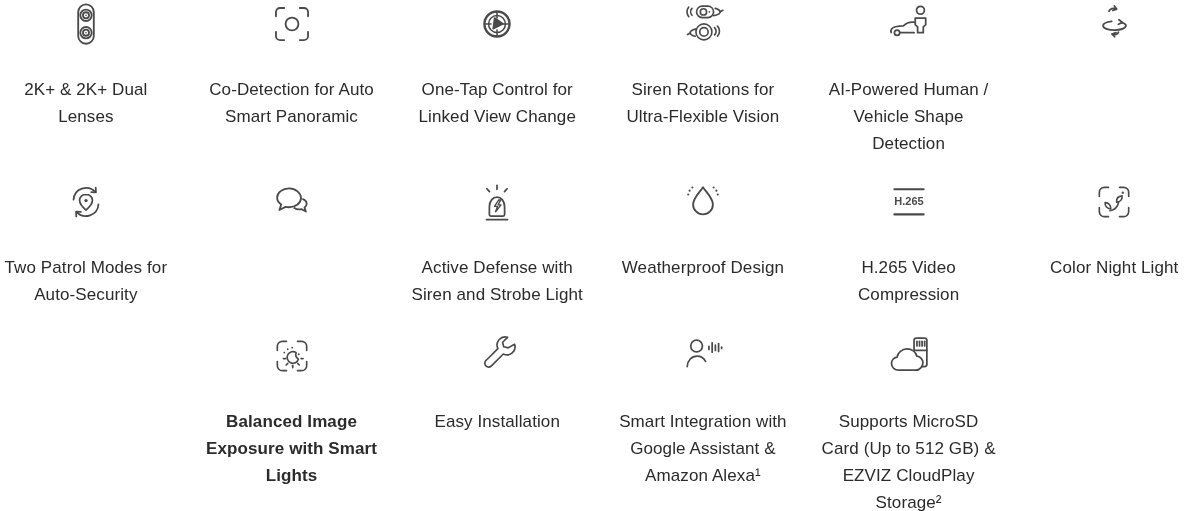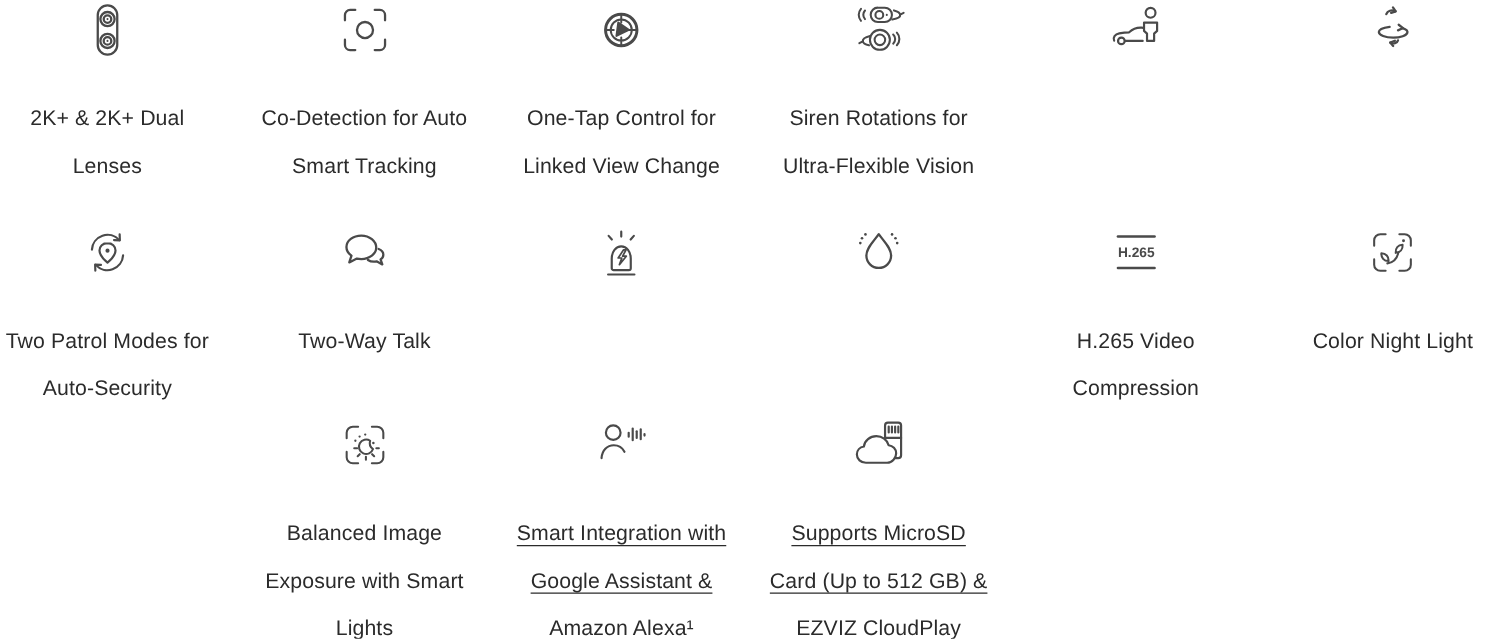--- a/index.html
+++ b/index.html
@@ -10,33 +10,32 @@
     grid-template-rows:178px 154px 179px;
     width:1234px;
     margin-left:-17px;
   }
   .cell{display:flex;flex-direction:column;align-items:center;}
   .icon-wrap{height:44px;width:48px;margin-top:2px;display:flex;align-items:flex-end;justify-content:center;}
   .icon-wrap svg{display:block;}
   .label{
     margin-top:30px;
     font-size:17px;
-    line-height:38px;
+    line-height:27px;
     color:#2b2b2b;
     text-align:center;
     white-space:pre-line;
     letter-spacing:0.1px;
   }
   .label.link{
-    text-decoration:underline;
     text-decoration-thickness:1px;
     text-underline-offset:4px;
     cursor:pointer;
   }
-  .r3start{grid-column:2;}
+  .r3start{grid-column:2;font-weight:bold;}
   .h265-text{font-family:"Liberation Sans",sans-serif;font-weight:bold;font-size:12px;fill:#4a4a4a;stroke:none;}
 </style>
 </head>
 <body>
 
 <div class="grid">
 
   <div class="cell">
     <div class="icon-wrap">
       <svg viewBox="0 0 48 48" width="44" height="44" fill="none" stroke="#4a4a4a" stroke-width="2" stroke-linecap="round" stroke-linejoin="round">
@@ -57,21 +56,21 @@
     <div class="icon-wrap">
       <svg viewBox="0 0 48 48" width="44" height="44" fill="none" stroke="#4a4a4a" stroke-width="2" stroke-linecap="round" stroke-linejoin="round">
         <path d="M6.5,15.5 V11 a4.5,4.5 0 0 1 4.5,-4.5 h4.5"></path>
         <path d="M32.5,6.5 H37 a4.5,4.5 0 0 1 4.5,4.5 v4.5"></path>
         <path d="M41.5,32.5 V37 a4.5,4.5 0 0 1 -4.5,4.5 h-4.5"></path>
         <path d="M15.5,41.5 H11 a4.5,4.5 0 0 1 -4.5,-4.5 v-4.5"></path>
         <circle cx="24" cy="24" r="7"></circle>
       </svg>
     </div>
     <div class="label">Co-Detection for Auto
-Smart Tracking</div>
+Smart Panoramic</div>
   </div>
 
   <div class="cell">
     <div class="icon-wrap">
       <svg viewBox="0 0 48 48" width="44" height="44" fill="none" stroke="#4a4a4a" stroke-width="1.7" stroke-linecap="round" stroke-linejoin="round">
         <circle cx="24" cy="24" r="13.7" stroke-width="2.6"></circle>
         <circle cx="24" cy="24" r="9.2"></circle>
         <path d="M24,11.5 V17.5"></path>
           <path d="M24,30.5 V36.5"></path>
           <path d="M11.5,24 H17.5"></path>
@@ -108,20 +107,23 @@
   <div class="cell">
     <div class="icon-wrap">
       <svg viewBox="0 0 48 48" width="44" height="44" fill="none" stroke="#4a4a4a" stroke-width="1.9" stroke-linecap="round" stroke-linejoin="round">
         <path d="M4.7,33.3 c-1.3,-2.8 0.7,-5.6 4.5,-6.3 3.2,-0.6 5.8,-0.9 8.6,-1 3,-2.8 6.8,-4.2 10.8,-4 l1.4,0.1"></path>
         <circle cx="11" cy="33.5" r="2.9"></circle>
         <path d="M14.6,33.5 H29.6"></path>
         <circle cx="36.5" cy="9" r="4.3"></circle>
         <path d="M30.8,17.5 H42.2 V24.8 L39.6,27.2 V33.5 H33.4 V27.2 L30.8,24.8 Z"></path>
       </svg>
     </div>
+    <div class="label">AI-Powered Human /
+Vehicle Shape
+Detection</div>
   </div>
 
   <div class="cell">
     <div class="icon-wrap">
       <svg viewBox="0 0 48 48" width="44" height="44" fill="none" stroke="#4a4a4a" stroke-width="2" stroke-linecap="round" stroke-linejoin="round">
         <path d="M21.5,21.2 c-5.5,0.7 -9.4,2.5 -9.4,4.6 0,2.7 5.6,4.9 12.5,4.9 6.4,0 11.7,-1.9 12.4,-4.4 0.4,-1.5 -1.3,-2.9 -4.3,-3.9"></path>
         <path d="M29.4,19.4 l3.8,2.9 -4.4,2"></path>
         <path d="M18.6,10.1 c1,-2.9 4.6,-4 8,-2.5"></path>
         <path d="M24.4,4.3 l2.4,3.4 -4,1.4"></path>
         <path d="M28.8,33 c-0.7,2.4 -3.9,3.3 -6.7,2"></path>
@@ -145,48 +147,50 @@
 Auto-Security</div>
   </div>
 
   <div class="cell">
     <div class="icon-wrap">
       <svg viewBox="0 0 48 48" width="44" height="44" fill="none" stroke="#4a4a4a" stroke-width="2" stroke-linecap="round" stroke-linejoin="round">
         <path d="M20.8,9.2 c-7.2,0 -13,4.5 -13,10 0,3 1.7,5.7 4.4,7.5 l-1.9,6 6.6,-3.4 c1.2,0.3 2.5,0.4 3.9,0.4 7.2,0 13,-4.5 13,-10 0,-5.5 -5.8,-10.5 -13,-10.5 z"></path>
         <path d="M35.9,20.9 c2.4,0.9 4.1,2.8 4.1,5 0,1.6 -0.9,3.1 -2.4,4.1 l1.5,4.4 -5,-2.7 c-0.8,0.2 -1.6,0.3 -2.4,0.3 -2,0 -3.8,-0.6 -5.1,-1.5"></path>
       </svg>
     </div>
-    <div class="label">Two-Way Talk</div>
   </div>
 
   <div class="cell">
     <div class="icon-wrap">
       <svg viewBox="0 0 48 48" width="44" height="44" fill="none" stroke="#4a4a4a" stroke-width="1.9" stroke-linecap="round" stroke-linejoin="round">
         <path d="M13,9.5 l2.8,3.2"></path>
         <path d="M24,5.8 v4.3"></path>
         <path d="M35,9.5 l-2.8,3.2"></path>
         <path d="M17.4,39.4 h13.2 a1.7,1.7 0 0 0 1.7,-1.7 v-8.4 c0,-6.2 -3.6,-10.6 -8.3,-10.6 c-4.7,0 -8.3,4.4 -8.3,10.6 v8.4 a1.7,1.7 0 0 0 1.7,1.7 z"></path>
         <path d="M25.9,21.8 l-4.6,7 h3.2 l-2.1,5.8 6,-7.4 h-3.2 l2.9,-5.4 z" stroke-width="1.5"></path>
         <path d="M12.5,43.2 h23"></path>
       </svg>
     </div>
+    <div class="label">Active Defense with
+Siren and Strobe Light</div>
   </div>
 
   <div class="cell">
     <div class="icon-wrap">
       <svg viewBox="0 0 48 48" width="44" height="44" fill="none" stroke="#4a4a4a" stroke-width="2" stroke-linecap="round" stroke-linejoin="round">
         <path d="M24,8 c4.7,6.7 10.8,11.9 10.8,18.7 a10.8,10.8 0 0 1 -21.6,0 C13.2,19.9 19.3,14.7 24,8 z"></path>
         <circle cx="12.4" cy="8.2" r="1.15" fill="#4a4a4a" stroke="none"></circle>
         <circle cx="9.4" cy="11.6" r="1.15" fill="#4a4a4a" stroke="none"></circle>
         <circle cx="7.9" cy="15.8" r="1.15" fill="#4a4a4a" stroke="none"></circle>
         <circle cx="35.6" cy="8.2" r="1.15" fill="#4a4a4a" stroke="none"></circle>
         <circle cx="38.6" cy="11.6" r="1.15" fill="#4a4a4a" stroke="none"></circle>
         <circle cx="40.1" cy="15.8" r="1.15" fill="#4a4a4a" stroke="none"></circle>
       </svg>
     </div>
+    <div class="label">Weatherproof Design</div>
   </div>
 
   <div class="cell">
     <div class="icon-wrap">
       <svg viewBox="0 0 48 48" width="44" height="44" fill="none" stroke="#4a4a4a" stroke-width="2.2" stroke-linecap="round">
         <path d="M8,10 h32"></path>
         <text x="24" y="27.5" text-anchor="middle" class="h265-text">H.265</text>
         <path d="M8,37.5 h32"></path>
       </svg>
     </div>
@@ -227,20 +231,28 @@
         <circle cx="15.6" cy="20.3" r="1" fill="#4a4a4a" stroke="none"></circle>
         <circle cx="19.3" cy="16.6" r="1" fill="#4a4a4a" stroke="none"></circle>
         <circle cx="24.2" cy="14.9" r="1" fill="#4a4a4a" stroke="none"></circle>
       </svg>
     </div>
     <div class="label">Balanced Image
 Exposure with Smart
 Lights</div>
   </div>
 
+  <div class="cell">
+    <div class="icon-wrap">
+      <svg viewBox="0 0 48 48" width="44" height="44" fill="none" stroke="#4a4a4a" stroke-width="1.8" stroke-linecap="round" stroke-linejoin="round">
+        <path d="M43.2,11.2 a8.8,8.8 0 0 1 -12.3,10.6 L18.2,34.5 a4.2,4.2 0 1 1 -5.9,-5.9 L25,15.9 A8.8,8.8 0 0 1 35.6,3.6 l-5.5,5.4 1.2,4.9 4.9,1.2 z"></path>
+      </svg>
+    </div>
+    <div class="label">Easy Installation</div>
+  </div>
 
   <div class="cell">
     <div class="icon-wrap">
       <svg viewBox="0 0 48 48" width="44" height="44" fill="none" stroke="#4a4a4a" stroke-width="1.9" stroke-linecap="round" stroke-linejoin="round">
         <circle cx="17" cy="13.2" r="6.4"></circle>
         <path d="M6.8,35.5 c0.4,-6.9 4.9,-11.3 10.7,-11.3 4.1,0 7.5,2.2 9.3,5.7"></path>
         <path d="M30.5,13.4 v3.4"></path>
         <path d="M34,9.6 v10.2"></path>
         <path d="M37.5,12.1 v5.8"></path>
         <path d="M41,10.4 v8.6"></path>

